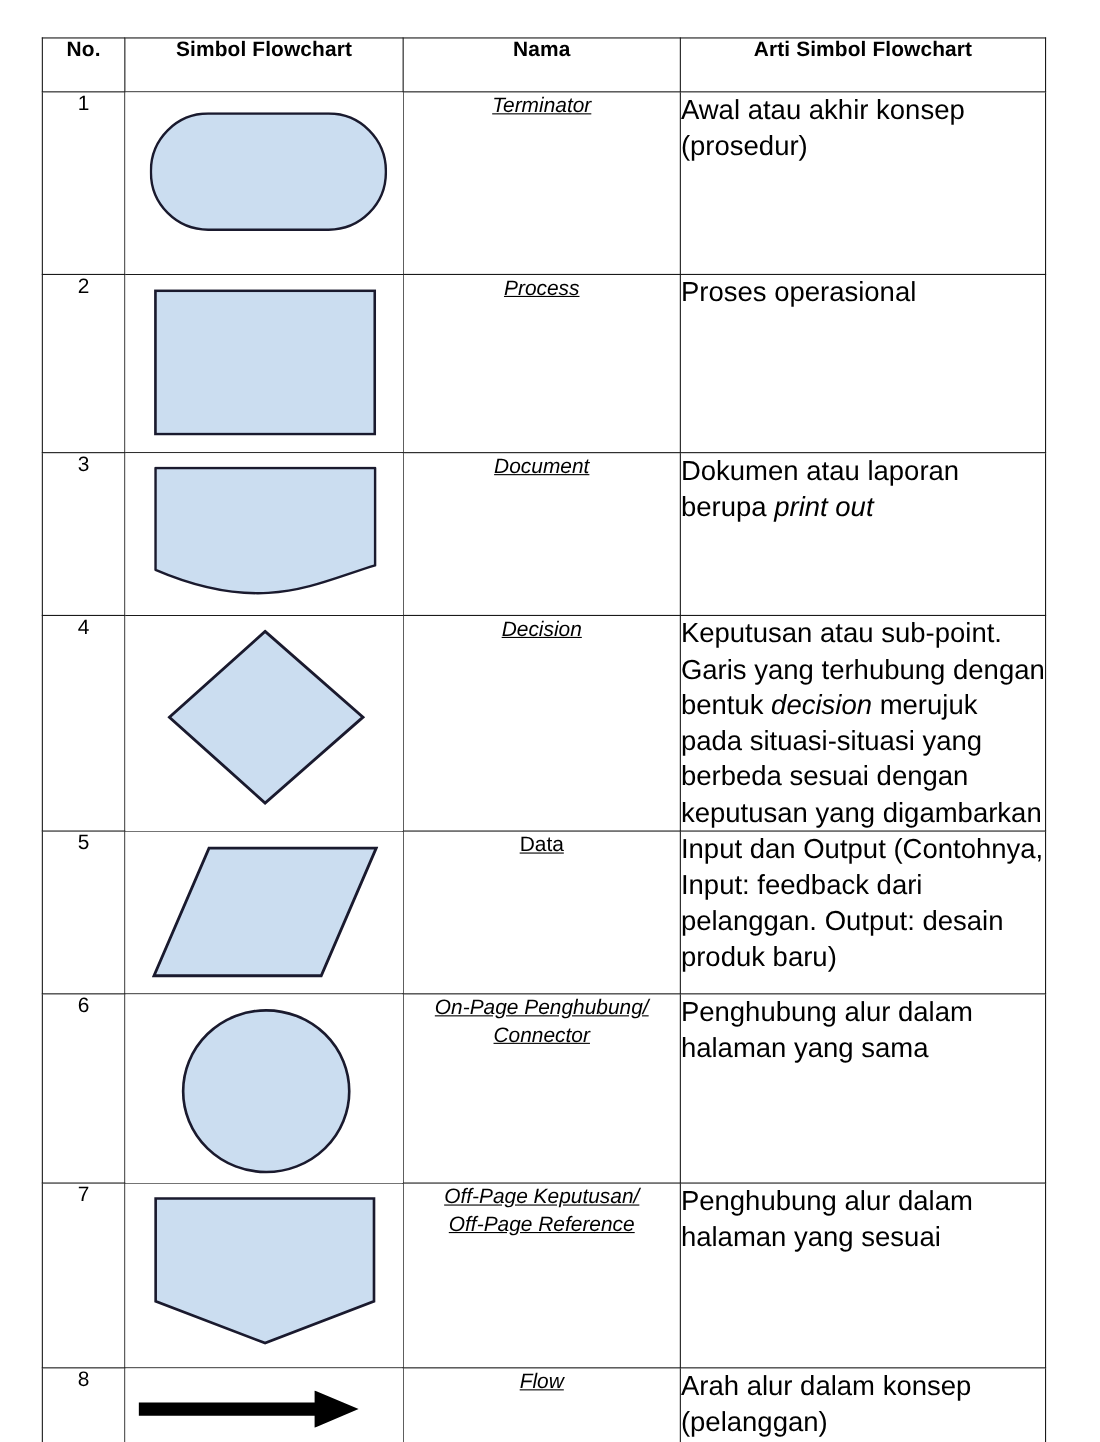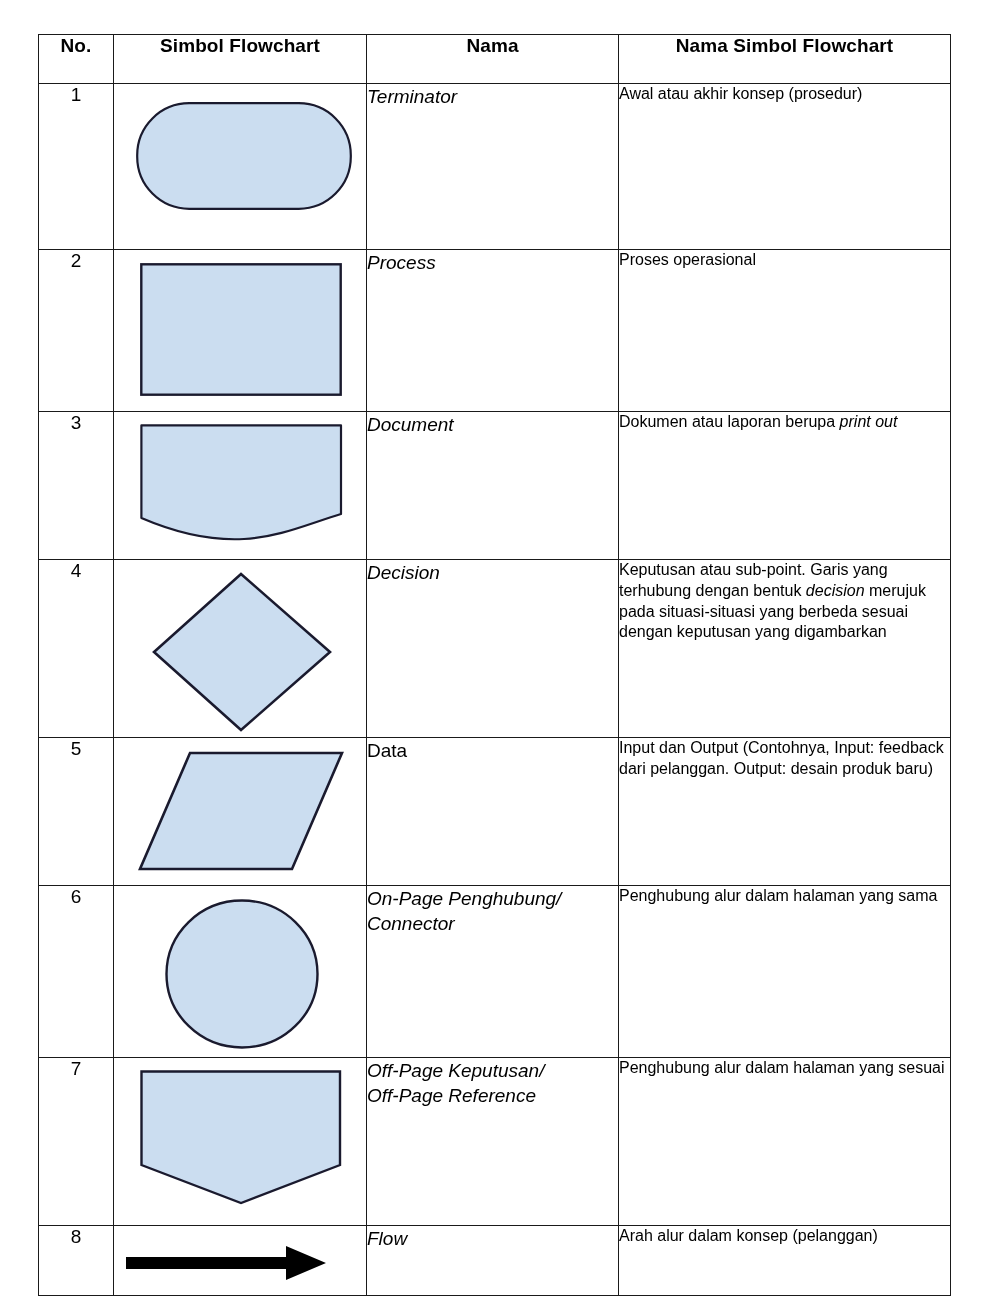--- a/index.html
+++ b/index.html
@@ -61,31 +61,32 @@
     font-size: 19px;
     padding-top: 12px;
   }
 
   td.sym-cell {
     position: relative;
     padding: 0;
   }
 
   td.nama-cell {
-    text-align: left;
+    text-align: center;
     font-size: 19px;
     font-style: italic;
     padding-top: 12px;
     line-height: 1.32;
+    text-decoration: underline;
   }
   td.nama-cell.upright { font-style: normal; }
 
   td.arti-cell {
     text-align: left;
-    font-size: 16px;
+    font-size: 25px;
     padding: 12px 8px 8px 10px;
     line-height: 1.30;
   }
   td.arti-cell i { }
 
   .shape-wrap {
     position: relative;
     width: 100%;
     height: 100%;
   }
@@ -115,21 +116,21 @@
         <col class="c-sym">
         <col class="c-nama">
         <col class="c-arti">
     </colgroup>
 
     <thead>
       <tr>
         <th>No.</th>
         <th>Simbol Flowchart</th>
         <th>Nama</th>
-        <th>Nama Simbol Flowchart</th>
+        <th>Arti Simbol Flowchart</th>
       </tr>
     </thead>
 
     <tbody>
 
       <tr class="r1">
         <td class="no-cell">1</td>
         <td class="sym-cell">
           <div class="shape-wrap">
             <svg style="left:22px;top:18px;" width="216" height="108" viewBox="0 0 216 108">

